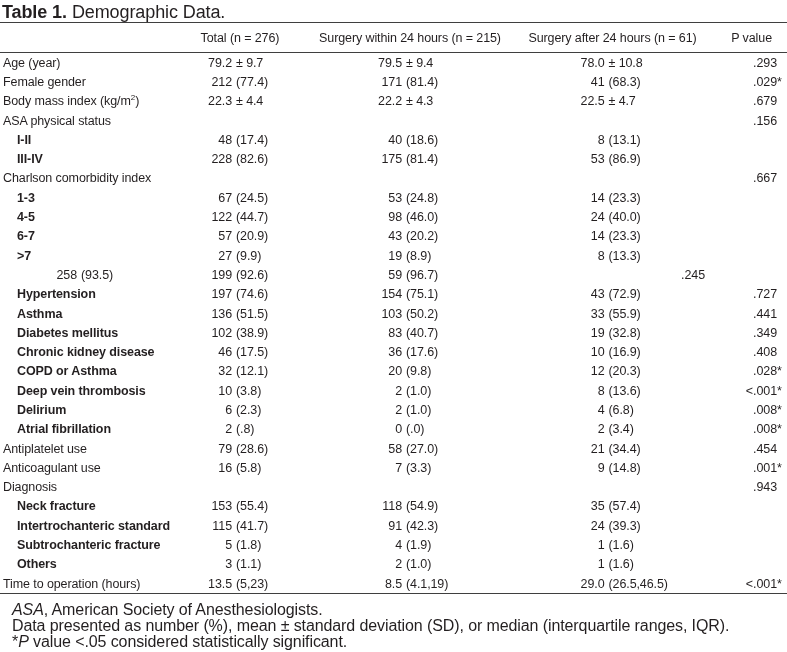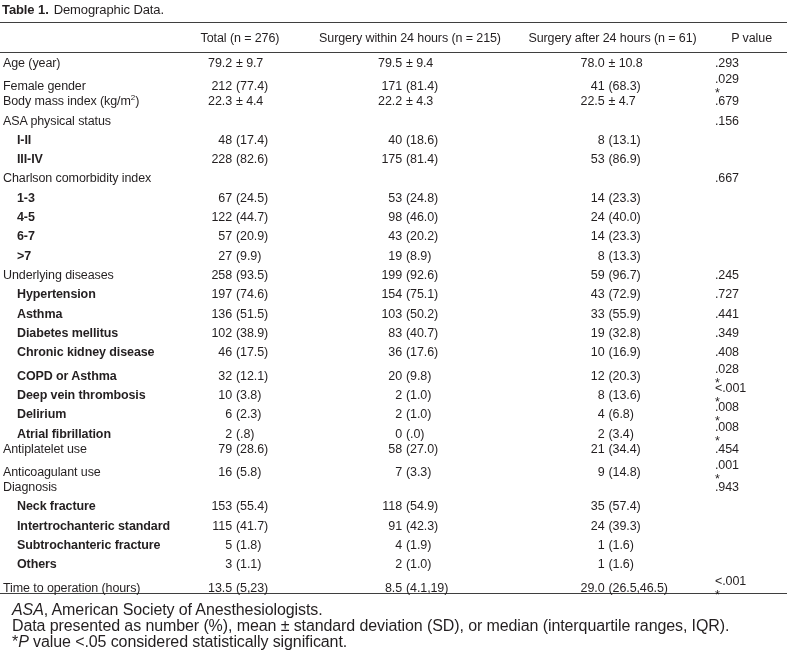--- a/index.html
+++ b/index.html
@@ -7,21 +7,21 @@
     position:relative;
     width:787px;height:652px;
     background:#ffffff;
     font-family:"Liberation Sans", sans-serif;
     color:#231f20;
     box-sizing:border-box;
     overflow:hidden;
   }
   .title{
     height:22px;
-    font-size:13px;
+    font-size:18px;
     padding:2px 4px 0 2px;
     box-sizing:border-box;
     letter-spacing:-0.1px;
   }
   .title .bold{font-weight:bold;margin-right:5px;}
   .table{
     border-top:1.7px solid #3f3f3f;
     border-bottom:1.7px solid #3f3f3f;
   }
   .thead,.trow{
@@ -37,21 +37,21 @@
   .trow{height:19.3px;}
   .cell{font-size:12.5px;letter-spacing:-0.1px;white-space:nowrap;}
   .hcenter{text-align:center;}
   .pheader{text-align:right;padding-right:15px;}
   .label{text-align:left;padding-left:3px;}
   .label.indent{padding-left:17px;font-weight:bold;}
   .label sup{font-size:8px;vertical-align:super;line-height:0;}
   .data{display:flex;justify-content:center;}
   .data .num{display:inline-block;width:54px;text-align:right;}
   .data .paren{display:inline-block;width:66px;text-align:left;margin-left:4px;}
-  .pval{display:flex;justify-content:flex-end;padding-right:2px;flex-direction:column;}
+  .pval{display:flex;justify-content:flex-end;padding-right:2px;}
   .pval .star{display:inline-block;width:8px;text-align:left;}
   .footnotes{
     margin-top:8px;
     padding-left:12px;
     font-size:16px;
     line-height:16px;
     letter-spacing:-0.1px;
   }
   .it{font-style:italic;}
 </style>
@@ -239,21 +239,20 @@
             <span class="num">19</span>
             <span class="paren">(8.9)</span>
           </div>
           <div class="cell data">
             <span class="num">8</span>
             <span class="paren">(13.3)</span>
           </div>
           <div class="cell pval"></div>
         </div>
         <div class="trow">
-          <div class="cell label">Underlying diseases</div>
           <div class="cell data">
             <span class="num">258</span>
             <span class="paren">(93.5)</span>
           </div>
           <div class="cell data">
             <span class="num">199</span>
             <span class="paren">(92.6)</span>
           </div>
           <div class="cell data">
             <span class="num">59</span>

